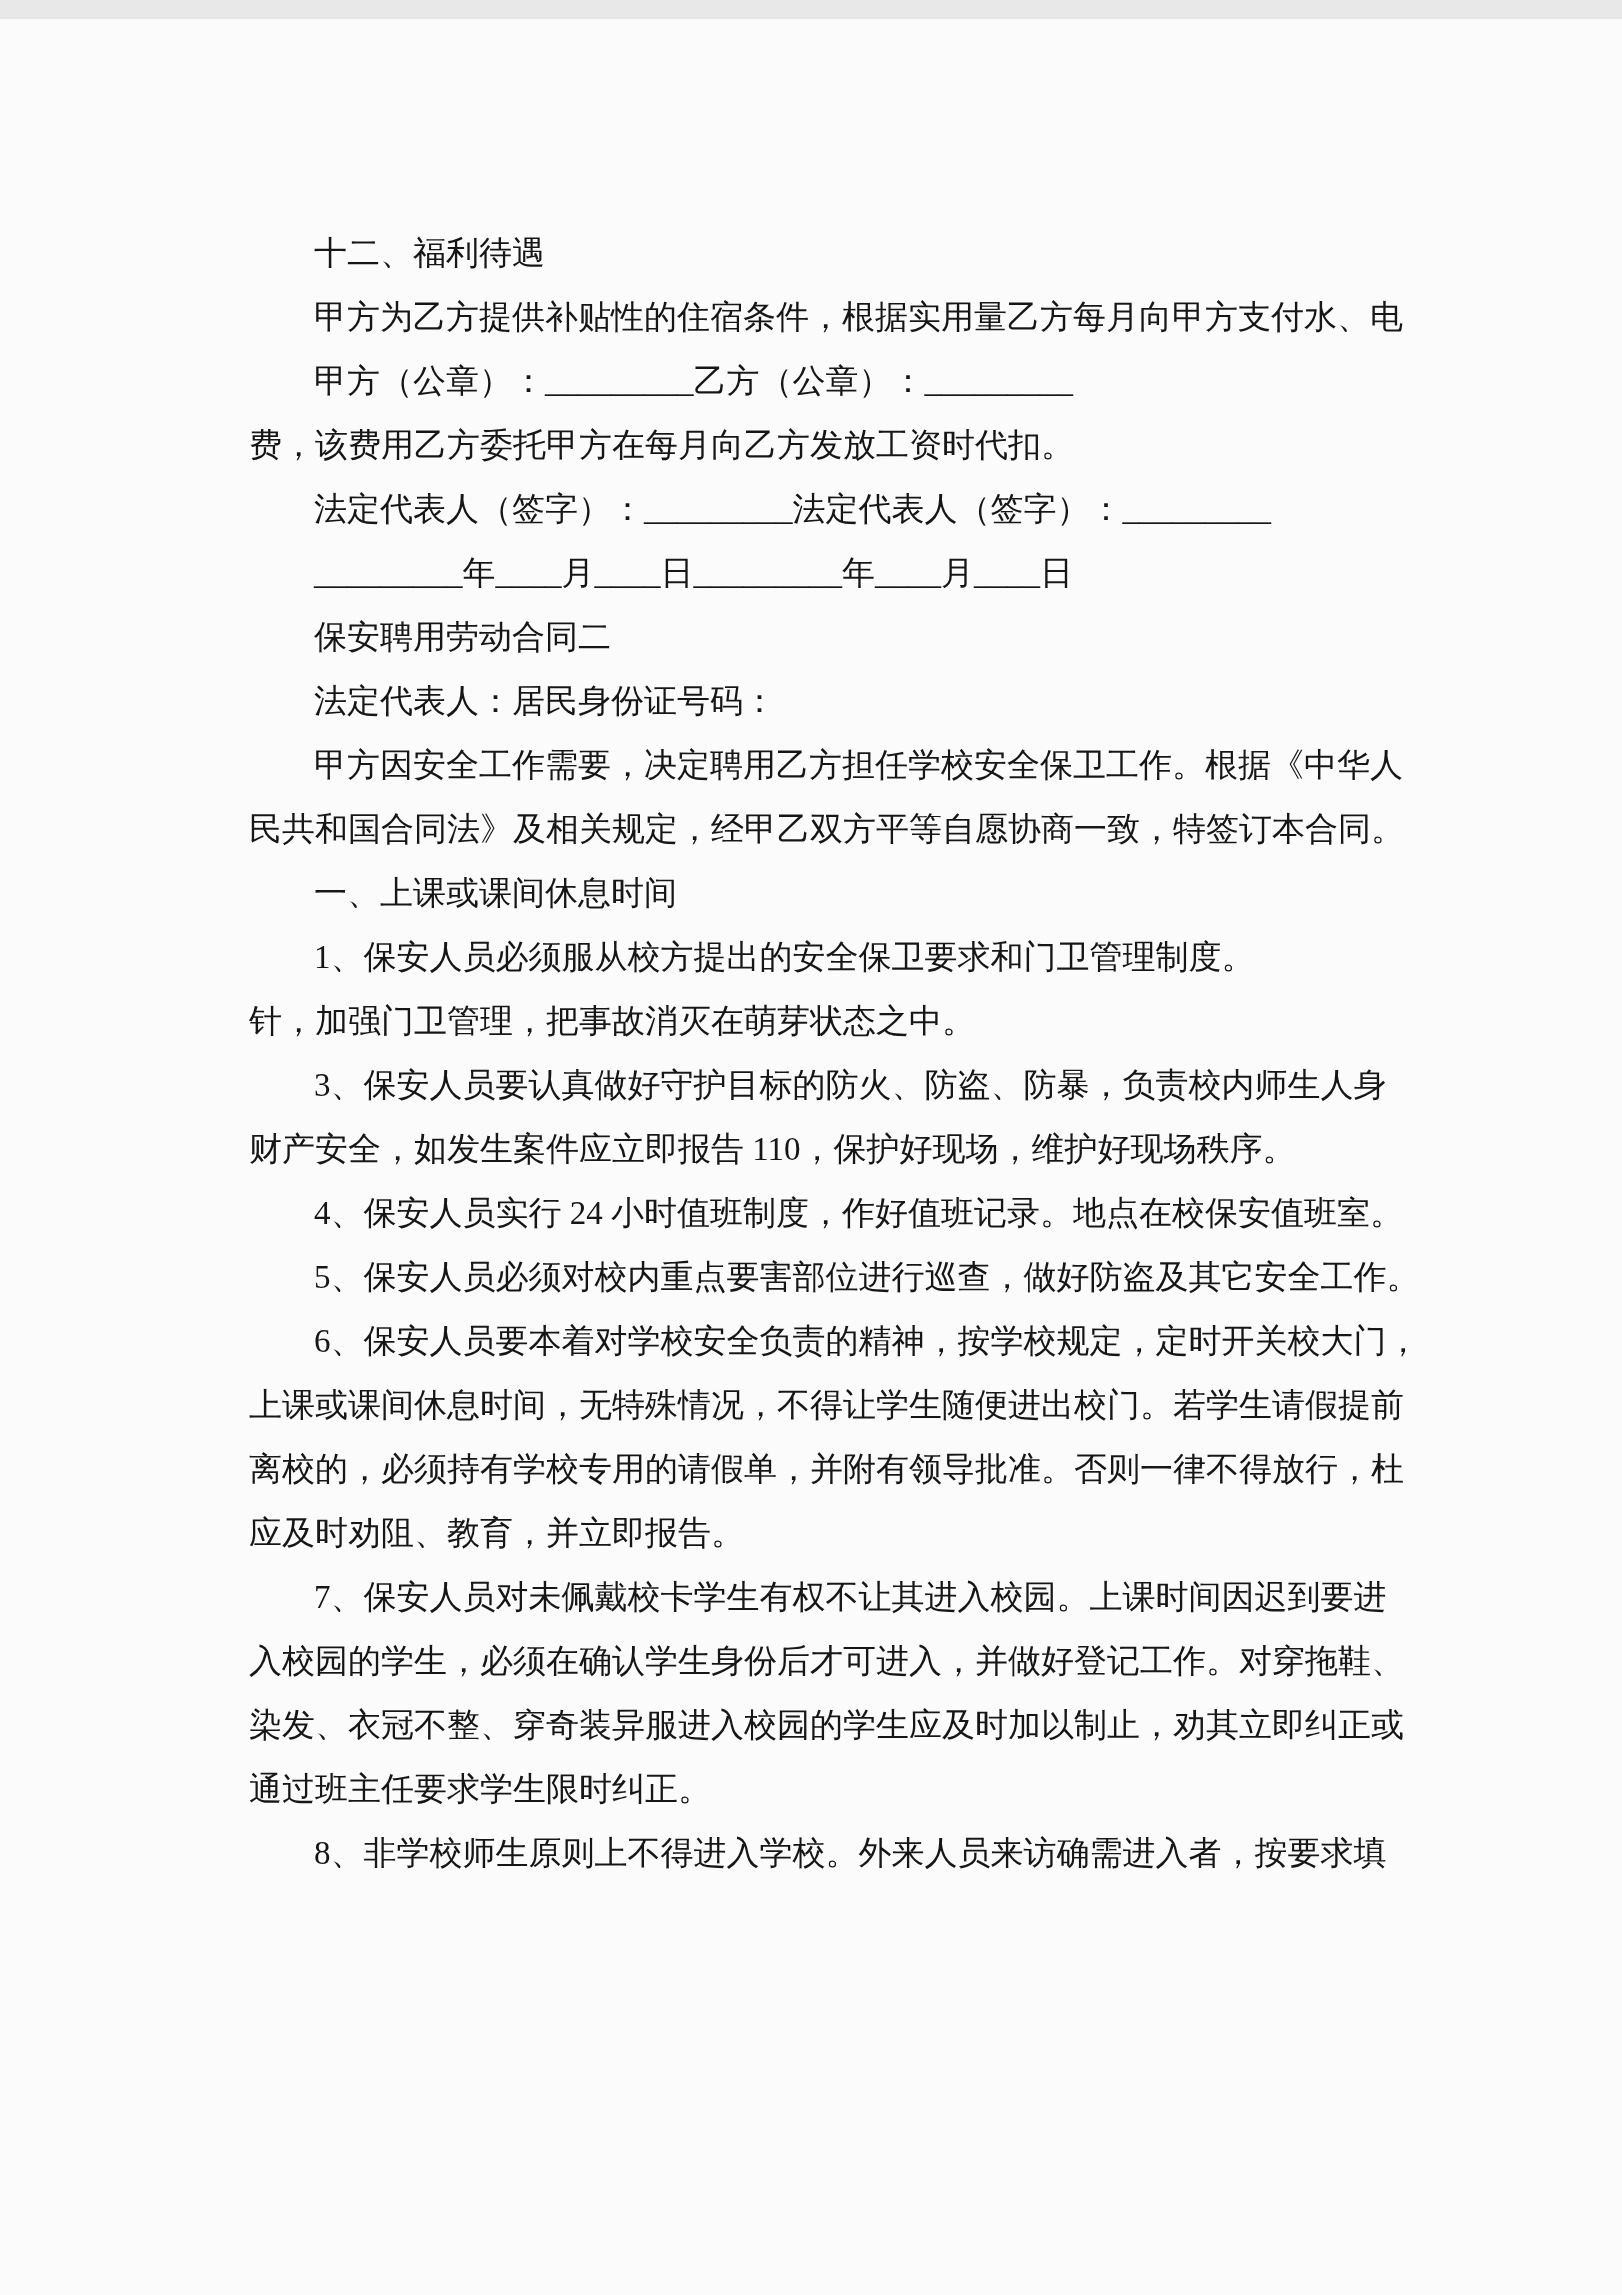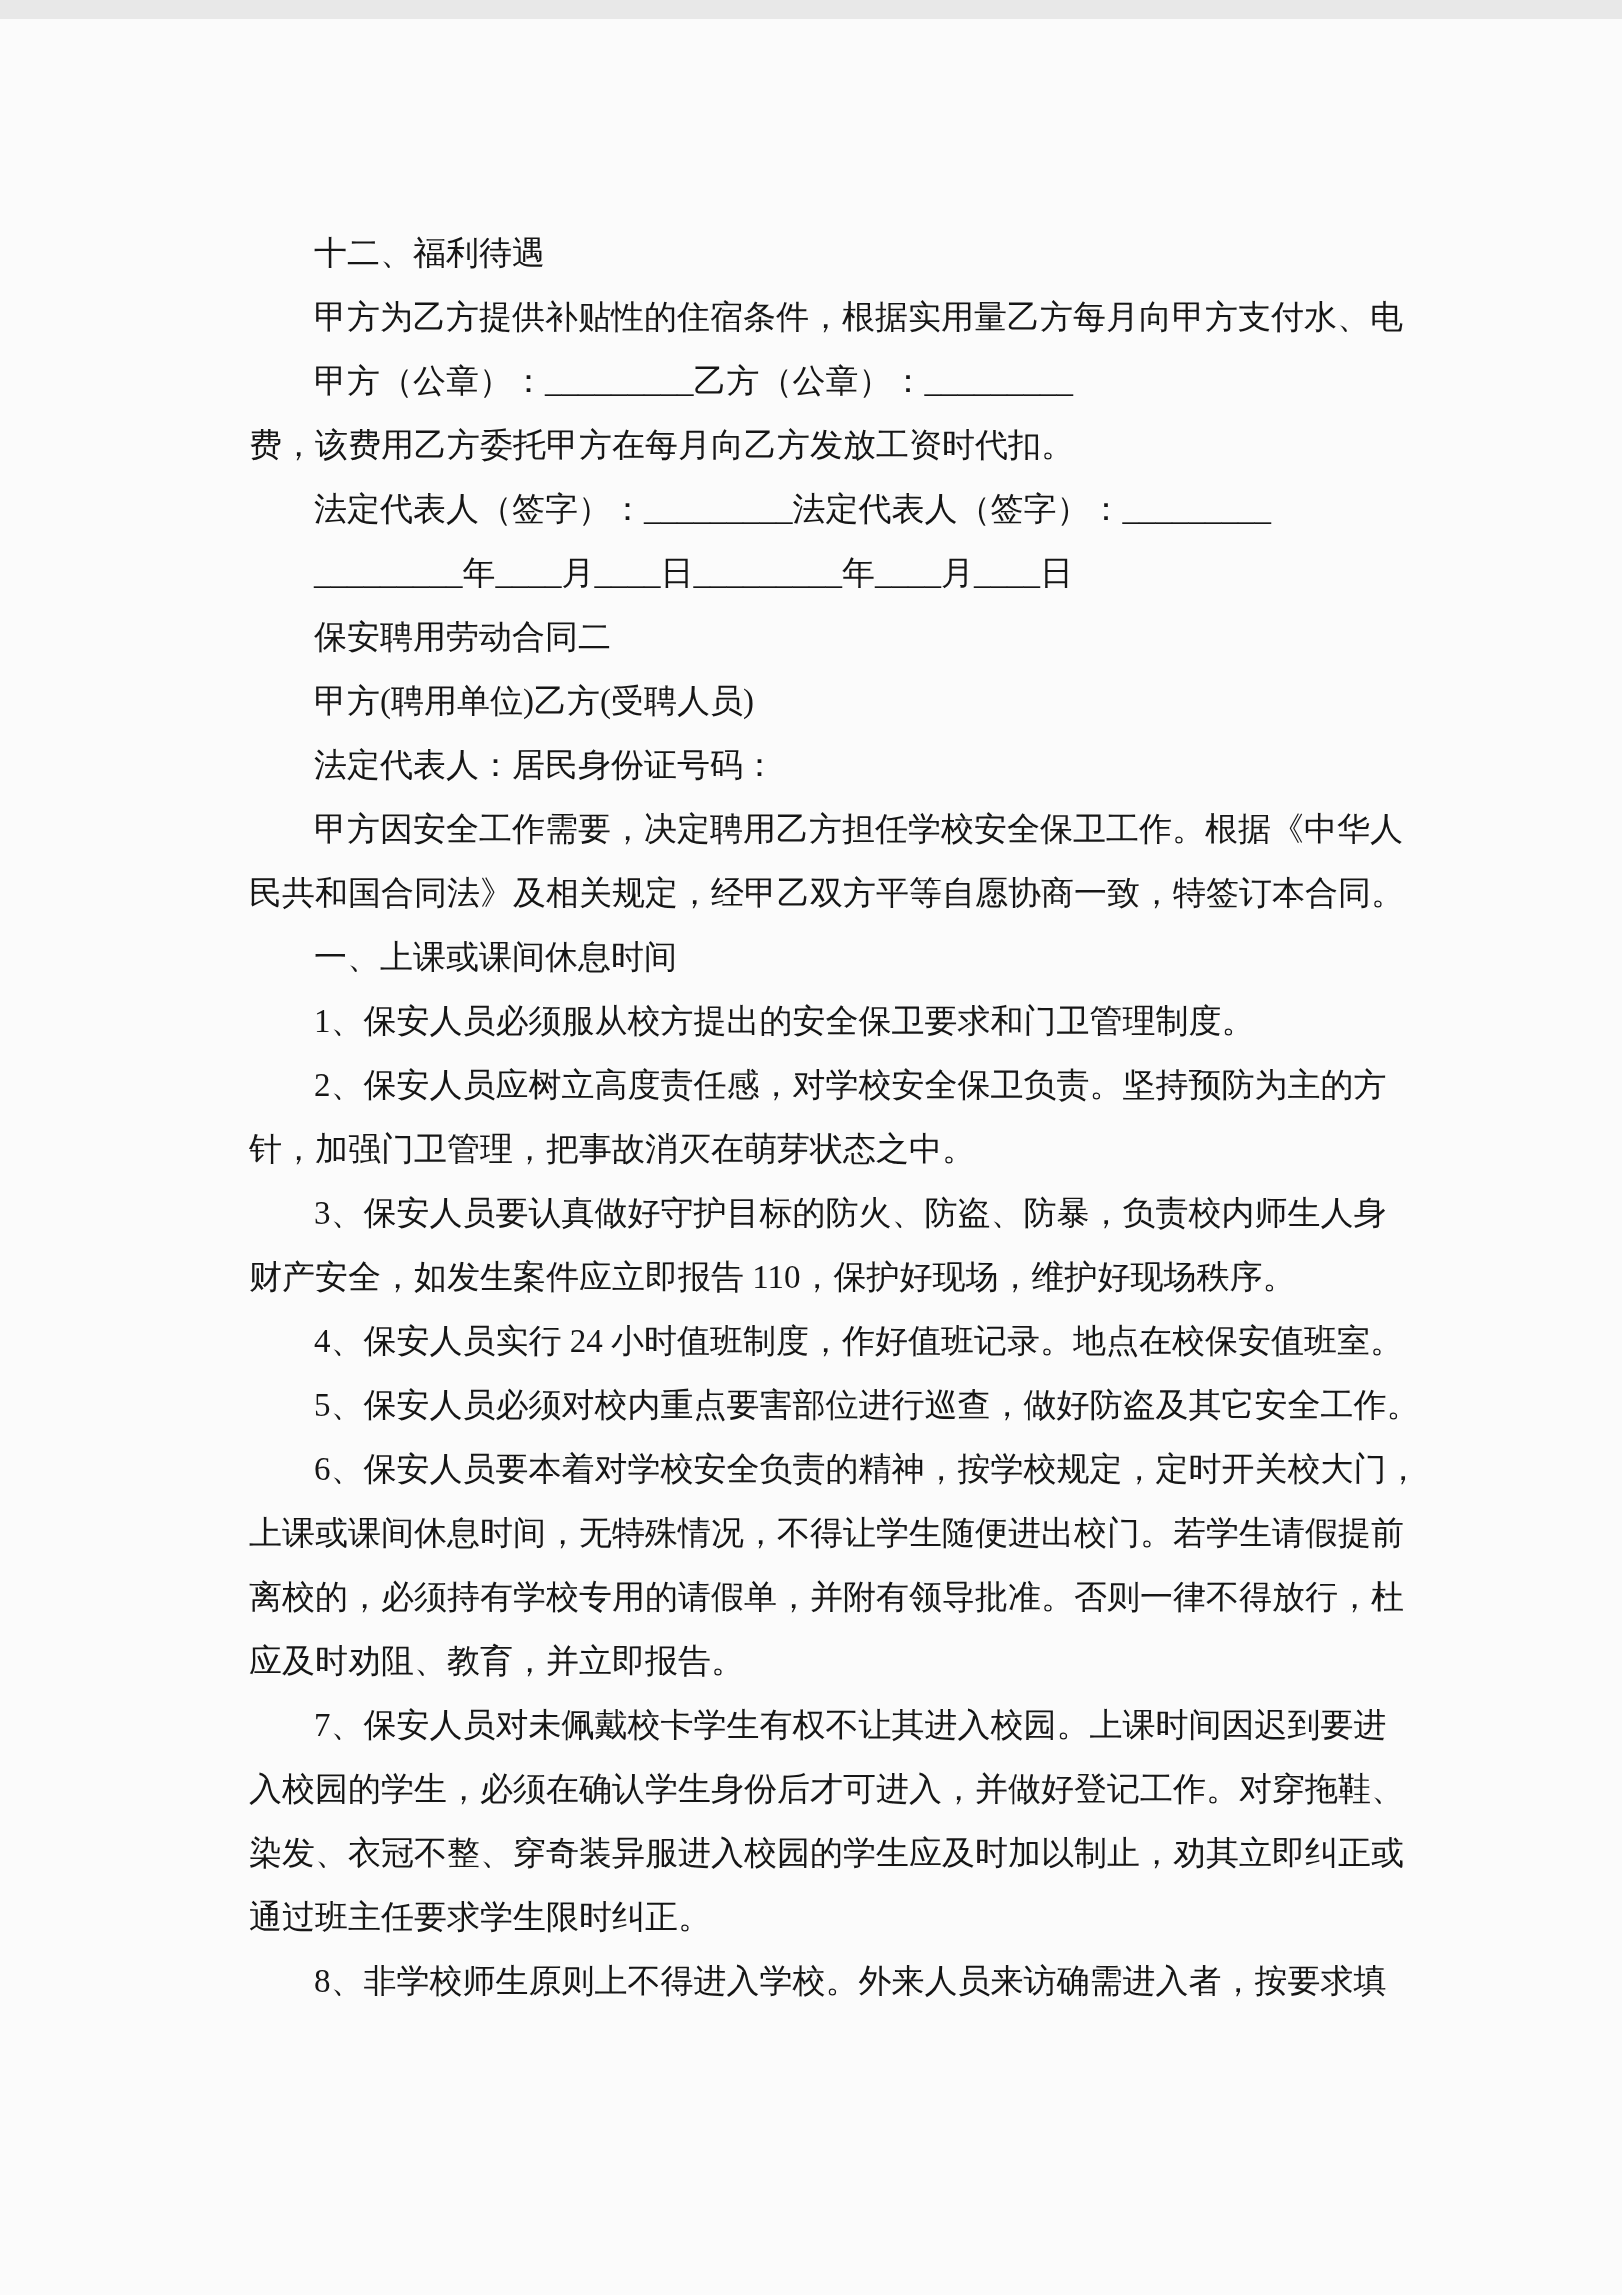--- a/index.html
+++ b/index.html
@@ -40,27 +40,25 @@
 
 <div class="page" style="background: rgb(251, 251, 251); margin-top: 19px;">
   <div class="text-block" style="color: rgb(22, 22, 22);">
       <div class="doc-line indent">十二、福利待遇</div>
       <div class="doc-line indent">甲方为乙方提供补贴性的住宿条件，根据实用量乙方每月向甲方支付水、电</div>
       <div class="doc-line indent">甲方（公章）：_________乙方（公章）：_________</div>
       <div class="doc-line">费，该费用乙方委托甲方在每月向乙方发放工资时代扣。</div>
       <div class="doc-line indent">法定代表人（签字）：_________法定代表人（签字）：_________</div>
       <div class="doc-line indent">_________年____月____日_________年____月____日</div>
       <div class="doc-line indent">保安聘用劳动合同二</div>
-      <div class="doc-line indent">甲方(聘用单位)乙方(受聘人员)</div>
       <div class="doc-line indent">法定代表人：居民身份证号码：</div>
       <div class="doc-line indent">甲方因安全工作需要，决定聘用乙方担任学校安全保卫工作。根据《中华人</div>
       <div class="doc-line">民共和国合同法》及相关规定，经甲乙双方平等自愿协商一致，特签订本合同。</div>
       <div class="doc-line indent">一、上课或课间休息时间</div>
       <div class="doc-line indent">1、保安人员必须服从校方提出的安全保卫要求和门卫管理制度。</div>
-      <div class="doc-line indent">2、保安人员应树立高度责任感，对学校安全保卫负责。坚持预防为主的方</div>
       <div class="doc-line">针，加强门卫管理，把事故消灭在萌芽状态之中。</div>
       <div class="doc-line indent">3、保安人员要认真做好守护目标的防火、防盗、防暴，负责校内师生人身</div>
       <div class="doc-line">财产安全，如发生案件应立即报告 110，保护好现场，维护好现场秩序。</div>
       <div class="doc-line indent">4、保安人员实行 24 小时值班制度，作好值班记录。地点在校保安值班室。</div>
       <div class="doc-line indent">5、保安人员必须对校内重点要害部位进行巡查，做好防盗及其它安全工作。</div>
       <div class="doc-line indent">6、保安人员要本着对学校安全负责的精神，按学校规定，定时开关校大门，</div>
       <div class="doc-line">上课或课间休息时间，无特殊情况，不得让学生随便进出校门。若学生请假提前</div>
       <div class="doc-line">离校的，必须持有学校专用的请假单，并附有领导批准。否则一律不得放行，杜</div>
       <div class="doc-line">应及时劝阻、教育，并立即报告。</div>
       <div class="doc-line indent">7、保安人员对未佩戴校卡学生有权不让其进入校园。上课时间因迟到要进</div>

